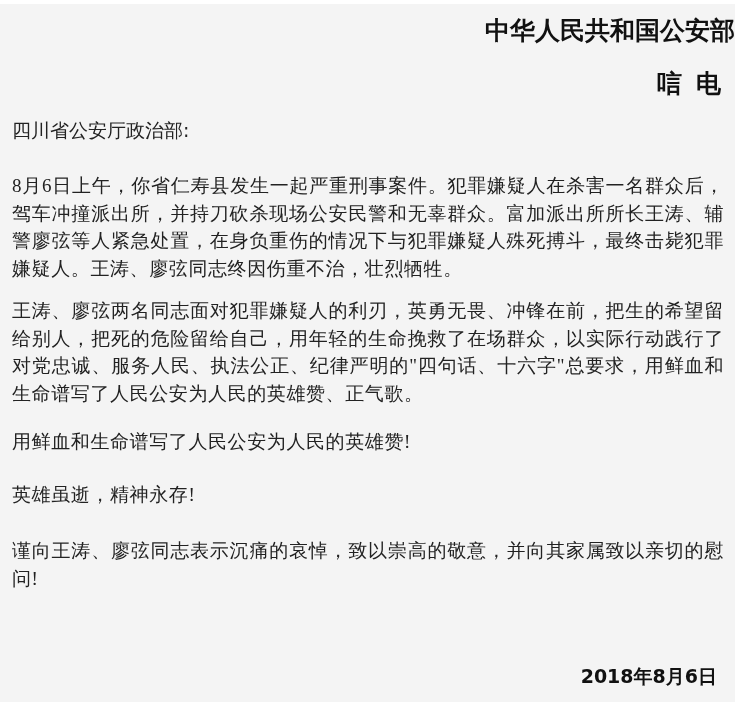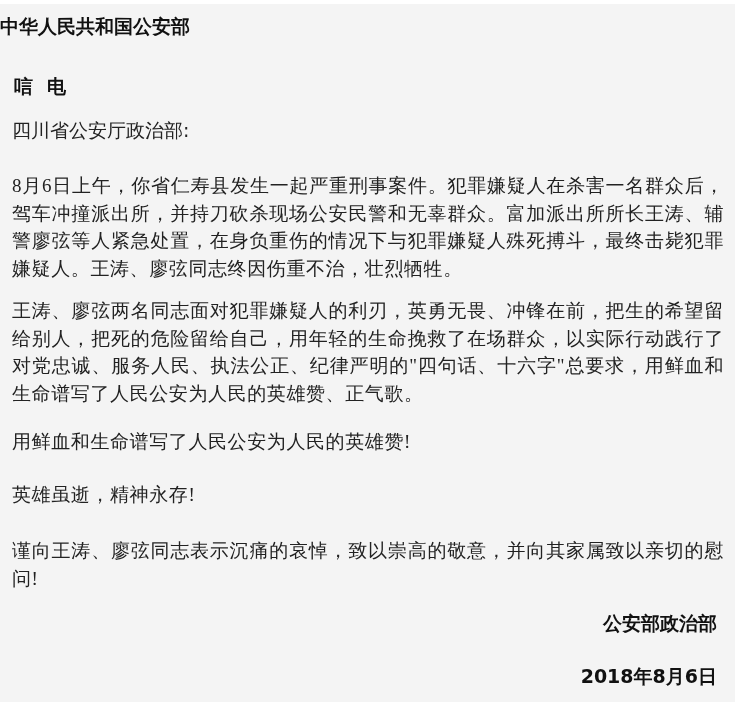--- a/index.html
+++ b/index.html
@@ -20,27 +20,27 @@
       width: 735px;
       height: 698px;
       background: #f4f4f4;
       font-family: "DejaVu Sans", "Liberation Sans", sans-serif;
       color: #1a1a1a;
     }
     .title {
       position: absolute;
       left: 0;
       width: 735px;
-      text-align: left;
+      text-align: right;
       font-weight: bold;
-      font-size: 19px;
+      font-size: 25px;
       color: #111;
     }
     .title-main { top: 10px; }
-    .title-sub { top: 70px; letter-spacing: 14px; padding-left: 14px; box-sizing: border-box; }
+    .title-sub { top: 63px; letter-spacing: 14px; padding-left: 14px; box-sizing: border-box; }
     .salutation {
       position: absolute;
       left: 12px;
       top: 114px;
       font-size: 19px;
       color: #222;
     }
     .para {
       position: absolute;
       left: 12px;
@@ -73,15 +73,14 @@
 
 <div class="page">
   <div class="title title-main">中华人民共和国公安部</div>
   <div class="title title-sub">唁电</div>
   <div class="salutation">四川省公安厅政治部:</div>
   <div class="para p1">8月6日上午，你省仁寿县发生一起严重刑事案件。犯罪嫌疑人在杀害一名群众后，驾车冲撞派出所，并持刀砍杀现场公安民警和无辜群众。富加派出所所长王涛、辅警廖弦等人紧急处置，在身负重伤的情况下与犯罪嫌疑人殊死搏斗，最终击毙犯罪嫌疑人。王涛、廖弦同志终因伤重不治，壮烈牺牲。</div>
   <div class="para p2">王涛、廖弦两名同志面对犯罪嫌疑人的利刃，英勇无畏、冲锋在前，把生的希望留给别人，把死的危险留给自己，用年轻的生命挽救了在场群众，以实际行动践行了对党忠诚、服务人民、执法公正、纪律严明的"四句话、十六字"总要求，用鲜血和生命谱写了人民公安为人民的英雄赞、正气歌。</div>
   <div class="para p3">用鲜血和生命谱写了人民公安为人民的英雄赞!</div>
   <div class="para p4">英雄虽逝，精神永存!</div>
   <div class="para p5">谨向王涛、廖弦同志表示沉痛的哀悼，致以崇高的敬意，并向其家属致以亲切的慰问!</div>
-  <div class="sign sign-org">公安部政治部</div>
   <div class="sign sign-date">2018年8月6日</div>
 </div>
 
 </body></html>

